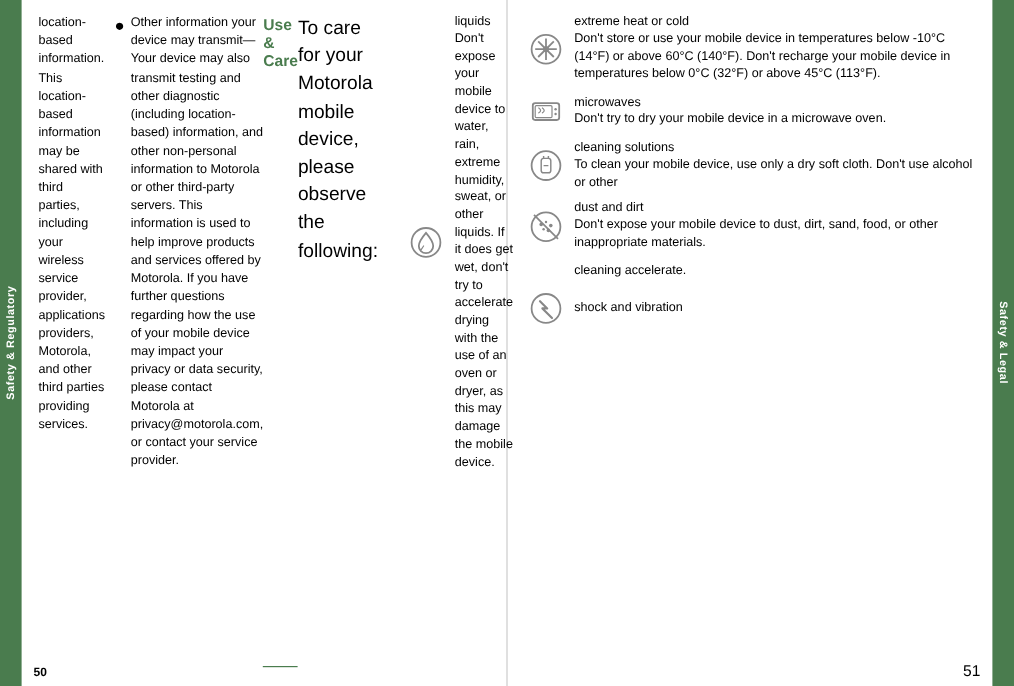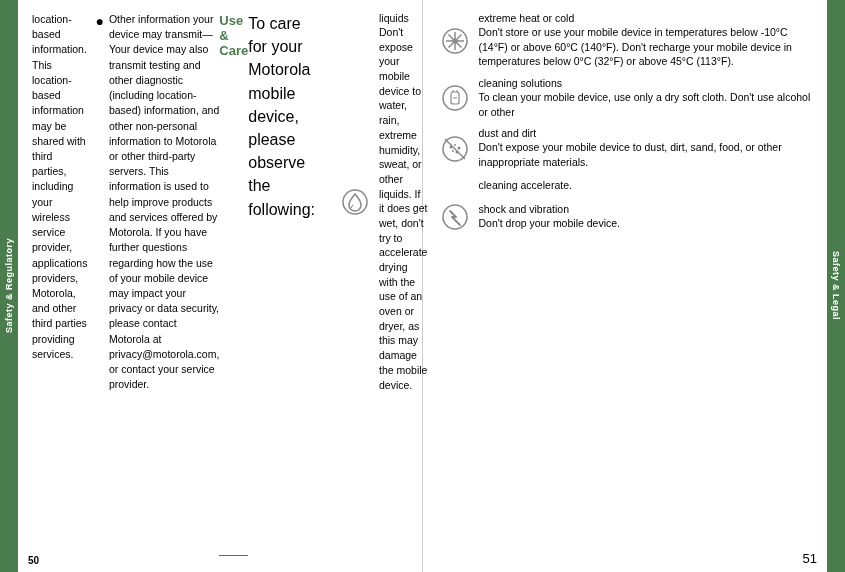--- a/index.html
+++ b/index.html
@@ -226,20 +226,36 @@
           <line x1="20.5" y1="7.5" x2="7.5" y2="20.5" stroke="#888" stroke-width="1.5"></line>
           <circle cx="14" cy="14" r="2.5" fill="#888"></circle>
         </svg>
       </div>
       <div class="care-text-block">
         <div class="care-label">extreme heat or cold</div>
         <div class="care-desc">Don't store or use your mobile device in temperatures below -10°C (14°F) or above 60°C (140°F). Don't recharge your mobile device in temperatures below 0°C (32°F) or above 45°C (113°F).</div>
       </div>
     </div>
 
+    <div class="care-item">
+      <div class="care-icon">
+        <svg viewBox="0 0 28 28">
+          <rect x="3" y="7" width="22" height="14" rx="2" fill="none" stroke="#888" stroke-width="1.5"></rect>
+          <rect x="5" y="9" width="14" height="10" rx="1" fill="none" stroke="#888" stroke-width="1"></rect>
+          <circle cx="22" cy="12" r="1" fill="#888"></circle>
+          <circle cx="22" cy="16" r="1" fill="#888"></circle>
+          <path d="M8 11 Q11 13 8 15" fill="none" stroke="#888" stroke-width="1" stroke-linecap="round"></path>
+          <path d="M11 11 Q14 13 11 15" fill="none" stroke="#888" stroke-width="1" stroke-linecap="round"></path>
+        </svg>
+      </div>
+      <div class="care-text-block">
+        <div class="care-label">microwaves</div>
+        <div class="care-desc">Don't try to dry your mobile device in a microwave oven.</div>
+      </div>
+    </div>
 
     <div class="care-item">
       <div class="care-icon">
         <svg viewBox="0 0 28 28">
           <circle cx="14" cy="14" r="12" fill="none" stroke="#888" stroke-width="1.5"></circle>
           <rect x="10" y="8" width="8" height="12" rx="2" fill="none" stroke="#888" stroke-width="1.2"></rect>
           <line x1="12" y1="6" x2="12" y2="8" stroke="#888" stroke-width="1.2"></line>
           <line x1="16" y1="6" x2="16" y2="8" stroke="#888" stroke-width="1.2"></line>
           <line x1="12" y1="14" x2="16" y2="14" stroke="#888" stroke-width="1"></line>
         </svg>
@@ -274,21 +290,20 @@
 
     <div class="care-item">
       <div class="care-icon">
         <svg viewBox="0 0 28 28">
           <circle cx="14" cy="14" r="12" fill="none" stroke="#888" stroke-width="1.5"></circle>
           <path d="M9 8 L15 14 L11 14 L19 22" fill="none" stroke="#888" stroke-width="1.8" stroke-linecap="round" stroke-linejoin="round"></path>
         </svg>
       </div>
       <div class="care-text-block">
         <div class="care-label">shock and vibration</div>
-        <div class="care-desc">Don't drop your mobile device.</div>
       </div>
     </div>
 
 
     <div class="page-number-right">51</div>
   </div>
 
 </div>
 
 <div class="sidebar-right">

